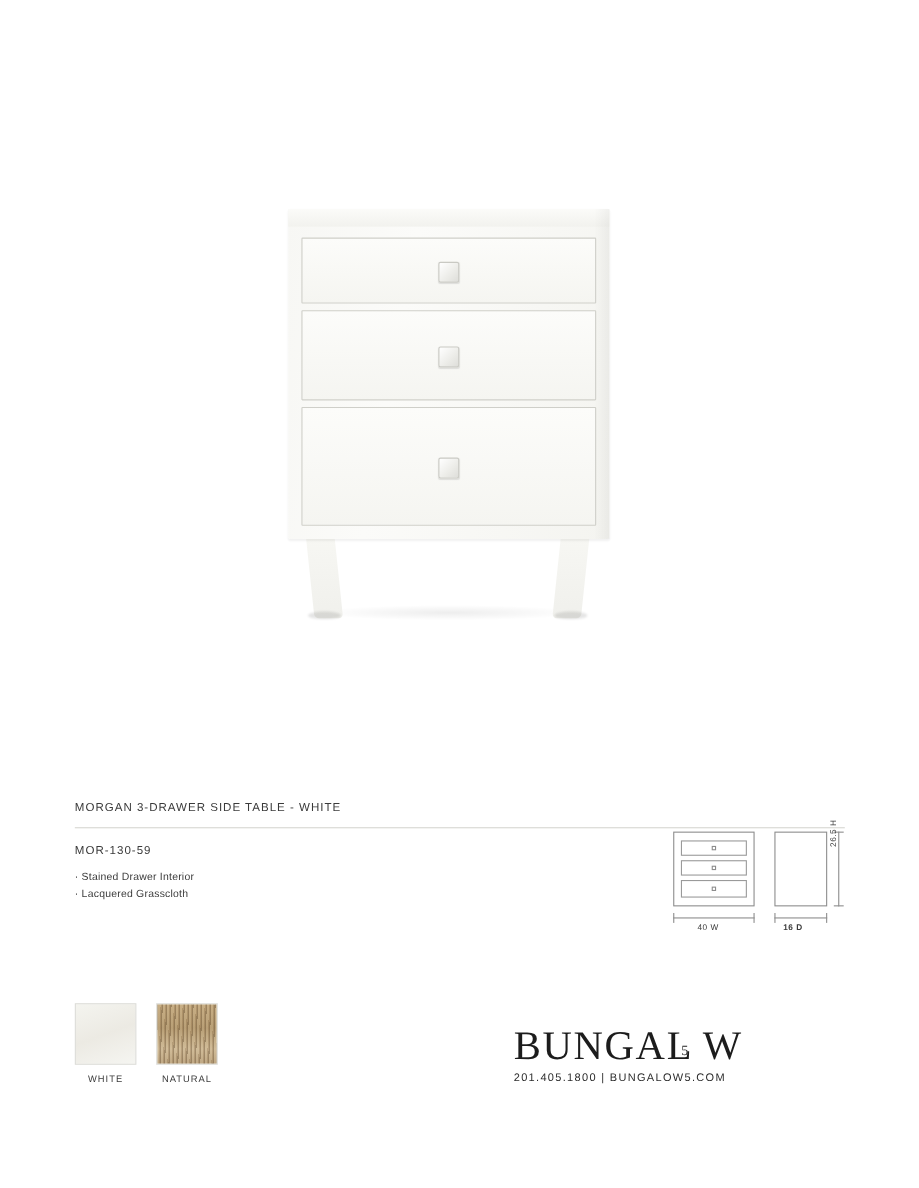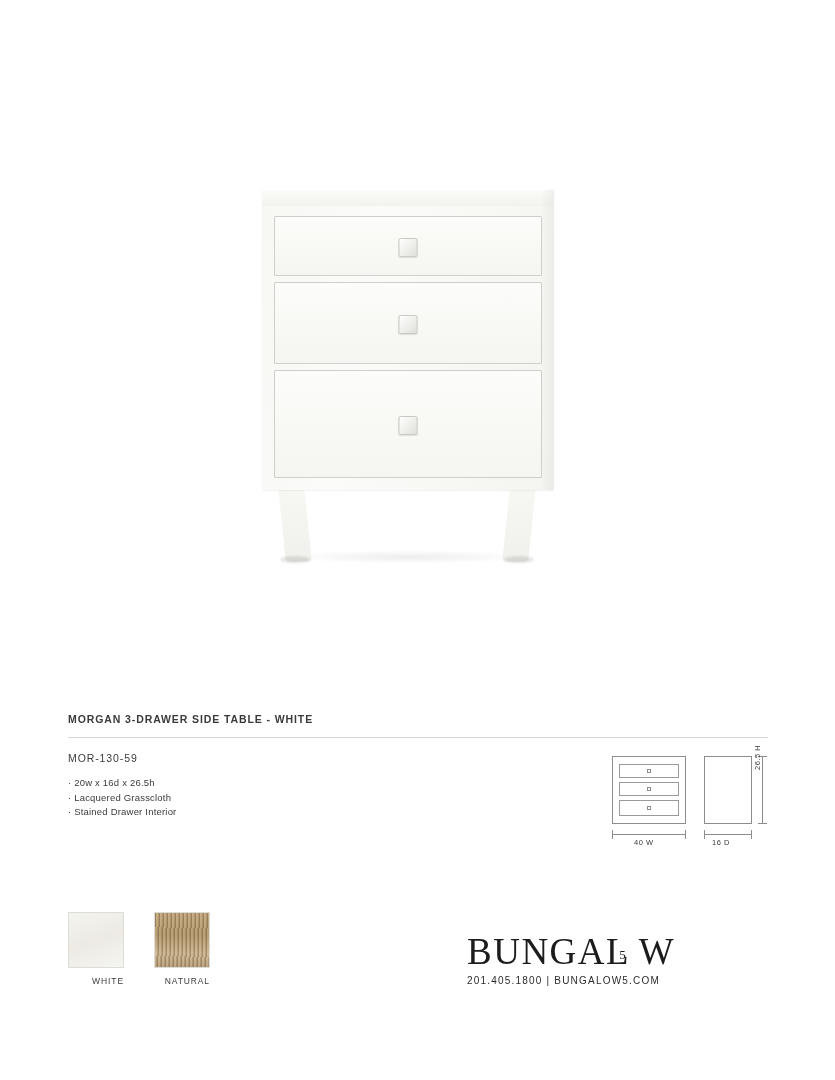--- a/index.html
+++ b/index.html
@@ -127,22 +127,22 @@
   .info {
     position: absolute;
     left: 68px;
     top: 712px;
     width: 700px;
   }
   .product-title {
     font-size: 10.5px;
     letter-spacing: 0.9px;
     color: #3a3a3a;
-    margin: 1px 0 12px 0;
-    font-weight: 700;
+    margin: 16px 0 12px 0;
+    font-weight: 400;
   }
   .rule {
     height: 1px;
     background: #d6d6d2;
     width: 700px;
     margin: 0 0 14px 0;
   }
   .sku {
     font-size: 10.5px;
     letter-spacing: 0.9px;
@@ -218,21 +218,21 @@
     color: #3b3b3b;
   }
   .dim-w-line { left: 0; top: 78px; width: 74px; height: 1px; }
   .dim-w-tick-l { left: 0; top: 74px; width: 1px; height: 9px; }
   .dim-w-tick-r { left: 73px; top: 74px; width: 1px; height: 9px; }
   .dim-w-label { left: 22px; top: 82px; }
 
   .dim-d-line { left: 92px; top: 78px; width: 48px; height: 1px; }
   .dim-d-tick-l { left: 92px; top: 74px; width: 1px; height: 9px; }
   .dim-d-tick-r { left: 139px; top: 74px; width: 1px; height: 9px; }
-  .dim-d-label { left: 100px; top: 82px; }
+  .dim-d-label { left: 100px; top: 82px; font-weight: bold; }
 
   .dim-h-line { left: 150px; top: 0; width: 1px; height: 68px; }
   .dim-h-tick-t { left: 146px; top: 0; width: 9px; height: 1px; }
   .dim-h-tick-b { left: 146px; top: 67px; width: 9px; height: 1px; }
   .dim-h-label {
     left: 141px;
     top: 14px;
     transform: rotate(-90deg);
     transform-origin: left top;
     white-space: nowrap;
@@ -242,21 +242,21 @@
   .swatches {
     position: absolute;
     left: 68px;
     top: 912px;
   }
   .swatch-item {
     position: absolute;
     width: 56px;
   }
   .swatch-item.s0 { left: 0; }
-  .swatch-item.s1 { left: 74px; margin-left: 12px; }
+  .swatch-item.s1 { left: 74px; }
   .swatch-chip {
     width: 56px;
     height: 56px;
     border: 1px solid #dcdcd8;
     box-sizing: border-box;
   }
   .swatch-white {
     background: linear-gradient(160deg,#f4f4ef 0%, #eceae3 50%, #f5f5f1 100%);
   }
   .swatch-natural {
@@ -268,21 +268,21 @@
         rgba(196,170,128,0.35) 3px,
         rgba(150,120,80,0.45) 3px,
         rgba(150,120,80,0.45) 4px),
       linear-gradient(180deg,#cbb289 0%, #b39a71 40%, #d8c6a6 75%, #bda786 100%);
   }
   .swatch-label {
     margin-top: 8px;
     font-size: 8.5px;
     letter-spacing: 0.9px;
     color: #3b3b3b;
-    text-align: right;
+    text-align: center;
   }
 
   
   .brand {
     position: absolute;
     right: 68px;
     bottom: 94px;
     text-align: left;
     width: 300px;
   }
@@ -336,23 +336,22 @@
       <div class="knob"></div>
     </div>
   </div>
 </div>
 
 <div class="info">
   <div class="product-title">MORGAN 3-DRAWER SIDE TABLE - WHITE</div>
   <div class="rule"></div>
   <div class="sku">MOR-130-59</div>
   <ul class="specs">
-    <li>· 20w x 16d x 26.5h</li>
+    <li>· Stained Drawer Interior</li>
     <li>· Lacquered Grasscloth</li>
-    <li>· Stained Drawer Interior</li>
   </ul>
 </div>
 
 <div class="diagrams">
   <div class="diag-front">
     <div class="d-drawer d1">
       <div class="d-knob"></div>
     </div>
     <div class="d-drawer d2">
       <div class="d-knob"></div>

